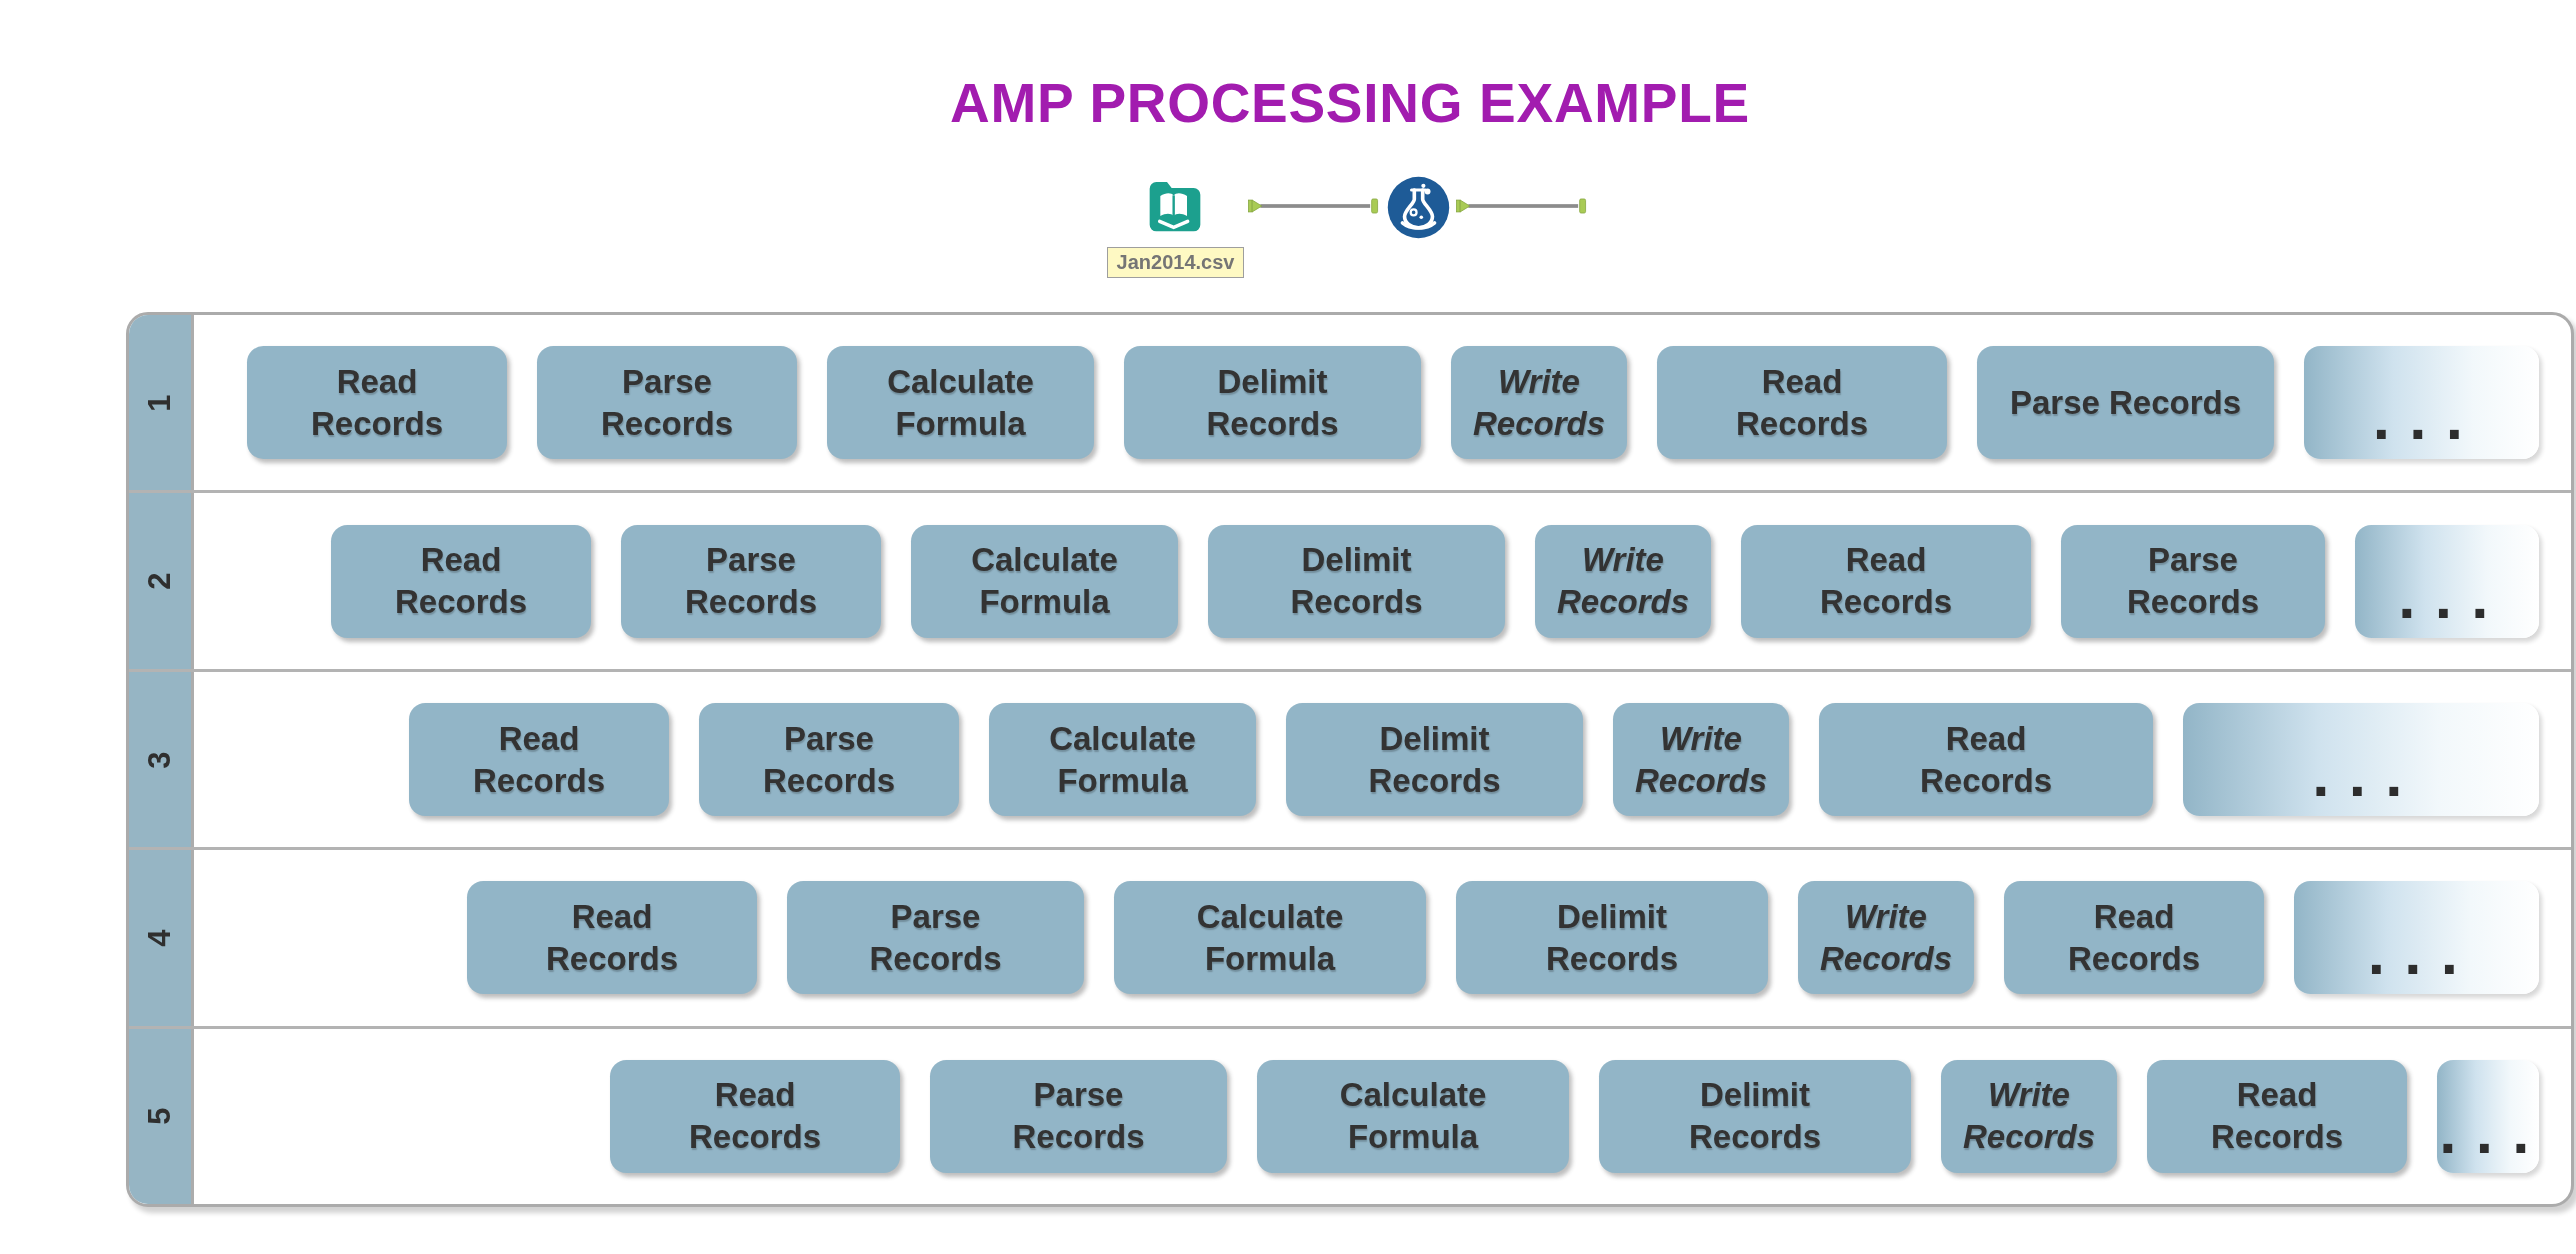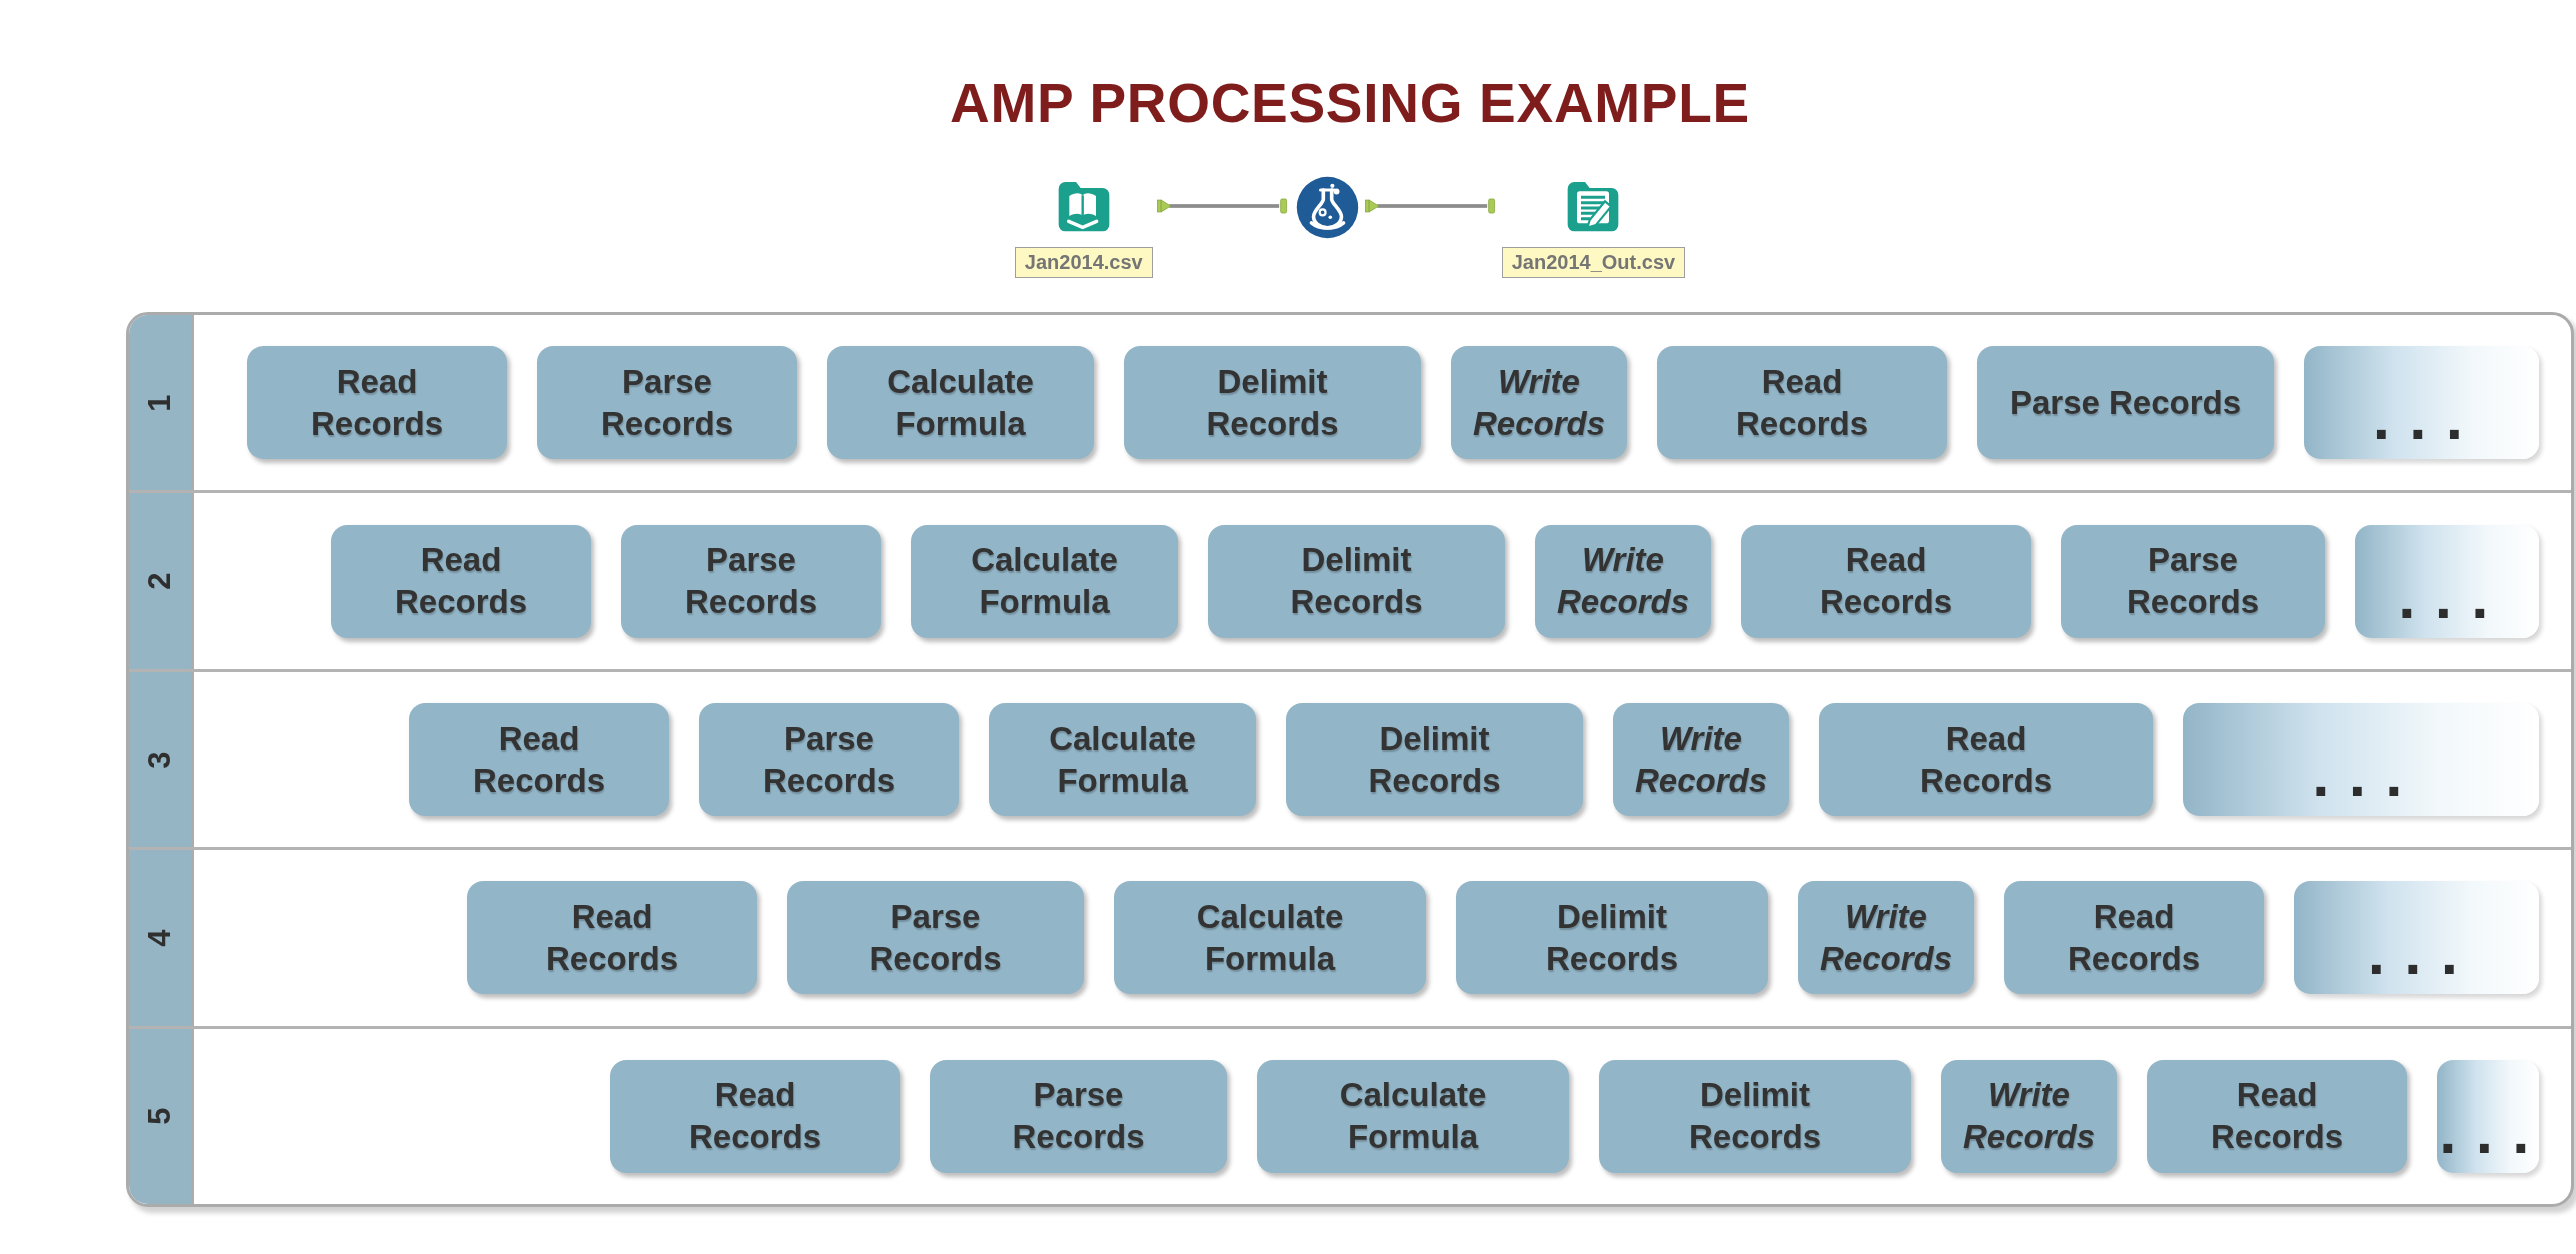--- a/index.html
+++ b/index.html
@@ -6,21 +6,21 @@
   body{
     width:2576px;height:1254px;overflow:hidden;position:relative;
     font-family:"Liberation Sans", sans-serif;
     -webkit-font-smoothing:antialiased;
   }
   .stage{width:2448px;margin-left:126px;}
 
   
   .title{
     margin:71px 0 0 0;text-align:center;
-    font-size:55px;font-weight:bold;color:#7f1d1d;letter-spacing:0.7px;
+    font-size:55px;font-weight:bold;color:#a21caf;letter-spacing:0.7px;
   }
 
   
   .workflow{
     margin-top:39px;display:flex;justify-content:center;align-items:flex-start;
   }
   .tool-col{display:flex;flex-direction:column;align-items:center;}
   .tool-icon{width:64px;height:64px;display:block;}
   .conn{display:block;margin-top:17px;}
   .file-label{
@@ -130,132 +130,123 @@
       </svg>
     </div>
 
     <svg class="conn" width="141" height="30" viewBox="0 0 190 40">
       <rect x="22" y="17.5" width="148" height="5" fill="#8C8C8C"></rect>
       <rect x="6" y="12" width="5" height="16" fill="#A9CB55" stroke="#82A33C" stroke-width="1"></rect>
       <path d="M11 12 l13 8 -13 8 z" fill="#A9CB55" stroke="#82A33C" stroke-width="1"></path>
       <rect x="172" y="10.5" width="8" height="19" rx="2" fill="#A9CB55" stroke="#82A33C" stroke-width="1"></rect>
     </svg>
 
-    <div class="tool-col">
-      <svg class="tool-icon" viewBox="0 0 48 48">
-        <path fill="#1CA08E" d="M5 11 a5 5 0 0 1 5 -5 h8 l3.5 4.5 H38 a5 5 0 0 1 5 5 v22.5 a5 5 0 0 1 -5 5 H10 a5 5 0 0 1 -5 -5 z"></path>
-        <rect x="12" y="13" width="24" height="24" rx="2" fill="#ffffff"></rect>
-        <path fill="none" stroke="#1CA08E" stroke-width="2.2" d="M15 17.5 h18 M15 21.5 h18 M15 25.5 h18 M15 29.5 h11 M15 33.5 h7"></path>
-        <path fill="#ffffff" stroke="#1CA08E" stroke-width="1.6" d="M21.5 34.5 l11.5 -14 4.6 3.8 -11.5 14 -6.2 1.8 z"></path>
-      </svg>
-      <div class="file-label">Jan2014_Out.csv</div>
+
+  </div>
+
+  <div class="process-table">
+      <div class="row">
+        <div class="row-label">
+          <span class="row-num">1</span>
+        </div>
+        <div class="boxes">
+          <div class="box box--read">Read
+Records</div>
+          <div class="box box--parse">Parse
+Records</div>
+          <div class="box box--calculate">Calculate
+Formula</div>
+          <div class="box box--delimit">Delimit
+Records</div>
+          <div class="box box--write">Write
+Records</div>
+          <div class="box box--read">Read
+Records</div>
+          <div class="box box--parse">Parse Records</div>
+          <div class="box box--ellipsis">...</div>
+        </div>
+      </div>
+      <div class="row">
+        <div class="row-label">
+          <span class="row-num">2</span>
+        </div>
+        <div class="boxes">
+          <div class="box box--read">Read
+Records</div>
+          <div class="box box--parse">Parse
+Records</div>
+          <div class="box box--calculate">Calculate
+Formula</div>
+          <div class="box box--delimit">Delimit
+Records</div>
+          <div class="box box--write">Write
+Records</div>
+          <div class="box box--read">Read
+Records</div>
+          <div class="box box--parse">Parse
+Records</div>
+          <div class="box box--ellipsis">...</div>
+        </div>
+      </div>
+      <div class="row">
+        <div class="row-label">
+          <span class="row-num">3</span>
+        </div>
+        <div class="boxes">
+          <div class="box box--read">Read
+Records</div>
+          <div class="box box--parse">Parse
+Records</div>
+          <div class="box box--calculate">Calculate
+Formula</div>
+          <div class="box box--delimit">Delimit
+Records</div>
+          <div class="box box--write">Write
+Records</div>
+          <div class="box box--read">Read
+Records</div>
+          <div class="box box--ellipsis">...</div>
+        </div>
+      </div>
+      <div class="row">
+        <div class="row-label">
+          <span class="row-num">4</span>
+        </div>
+        <div class="boxes">
+          <div class="box box--read">Read
+Records</div>
+          <div class="box box--parse">Parse
+Records</div>
+          <div class="box box--calculate">Calculate
+Formula</div>
+          <div class="box box--delimit">Delimit
+Records</div>
+          <div class="box box--write">Write
+Records</div>
+          <div class="box box--read">Read
+Records</div>
+          <div class="box box--ellipsis">...</div>
+        </div>
+      </div>
+      <div class="row">
+        <div class="row-label">
+          <span class="row-num">5</span>
+        </div>
+        <div class="boxes">
+          <div class="box box--read">Read
+Records</div>
+          <div class="box box--parse">Parse
+Records</div>
+          <div class="box box--calculate">Calculate
+Formula</div>
+          <div class="box box--delimit">Delimit
+Records</div>
+          <div class="box box--write">Write
+Records</div>
+          <div class="box box--read">Read
+Records</div>
+          <div class="box box--ellipsis">...</div>
+        </div>
+      </div>
     </div>
 
-  </div>
-
-  <div class="process-table">
-      <div class="row">
-        <div class="row-label">
-          <span class="row-num">1</span>
-        </div>
-        <div class="boxes">
-          <div class="box box--read">Read
-Records</div>
-          <div class="box box--parse">Parse
-Records</div>
-          <div class="box box--calculate">Calculate
-Formula</div>
-          <div class="box box--delimit">Delimit
-Records</div>
-          <div class="box box--write">Write
-Records</div>
-          <div class="box box--read">Read
-Records</div>
-          <div class="box box--parse">Parse Records</div>
-          <div class="box box--ellipsis">...</div>
-        </div>
-      </div>
-      <div class="row">
-        <div class="row-label">
-          <span class="row-num">2</span>
-        </div>
-        <div class="boxes">
-          <div class="box box--read">Read
-Records</div>
-          <div class="box box--parse">Parse
-Records</div>
-          <div class="box box--calculate">Calculate
-Formula</div>
-          <div class="box box--delimit">Delimit
-Records</div>
-          <div class="box box--write">Write
-Records</div>
-          <div class="box box--read">Read
-Records</div>
-          <div class="box box--parse">Parse
-Records</div>
-          <div class="box box--ellipsis">...</div>
-        </div>
-      </div>
-      <div class="row">
-        <div class="row-label">
-          <span class="row-num">3</span>
-        </div>
-        <div class="boxes">
-          <div class="box box--read">Read
-Records</div>
-          <div class="box box--parse">Parse
-Records</div>
-          <div class="box box--calculate">Calculate
-Formula</div>
-          <div class="box box--delimit">Delimit
-Records</div>
-          <div class="box box--write">Write
-Records</div>
-          <div class="box box--read">Read
-Records</div>
-          <div class="box box--ellipsis">...</div>
-        </div>
-      </div>
-      <div class="row">
-        <div class="row-label">
-          <span class="row-num">4</span>
-        </div>
-        <div class="boxes">
-          <div class="box box--read">Read
-Records</div>
-          <div class="box box--parse">Parse
-Records</div>
-          <div class="box box--calculate">Calculate
-Formula</div>
-          <div class="box box--delimit">Delimit
-Records</div>
-          <div class="box box--write">Write
-Records</div>
-          <div class="box box--read">Read
-Records</div>
-          <div class="box box--ellipsis">...</div>
-        </div>
-      </div>
-      <div class="row">
-        <div class="row-label">
-          <span class="row-num">5</span>
-        </div>
-        <div class="boxes">
-          <div class="box box--read">Read
-Records</div>
-          <div class="box box--parse">Parse
-Records</div>
-          <div class="box box--calculate">Calculate
-Formula</div>
-          <div class="box box--delimit">Delimit
-Records</div>
-          <div class="box box--write">Write
-Records</div>
-          <div class="box box--read">Read
-Records</div>
-          <div class="box box--ellipsis">...</div>
-        </div>
-      </div>
-    </div>
-
 </div>
 
 
 </body></html>

